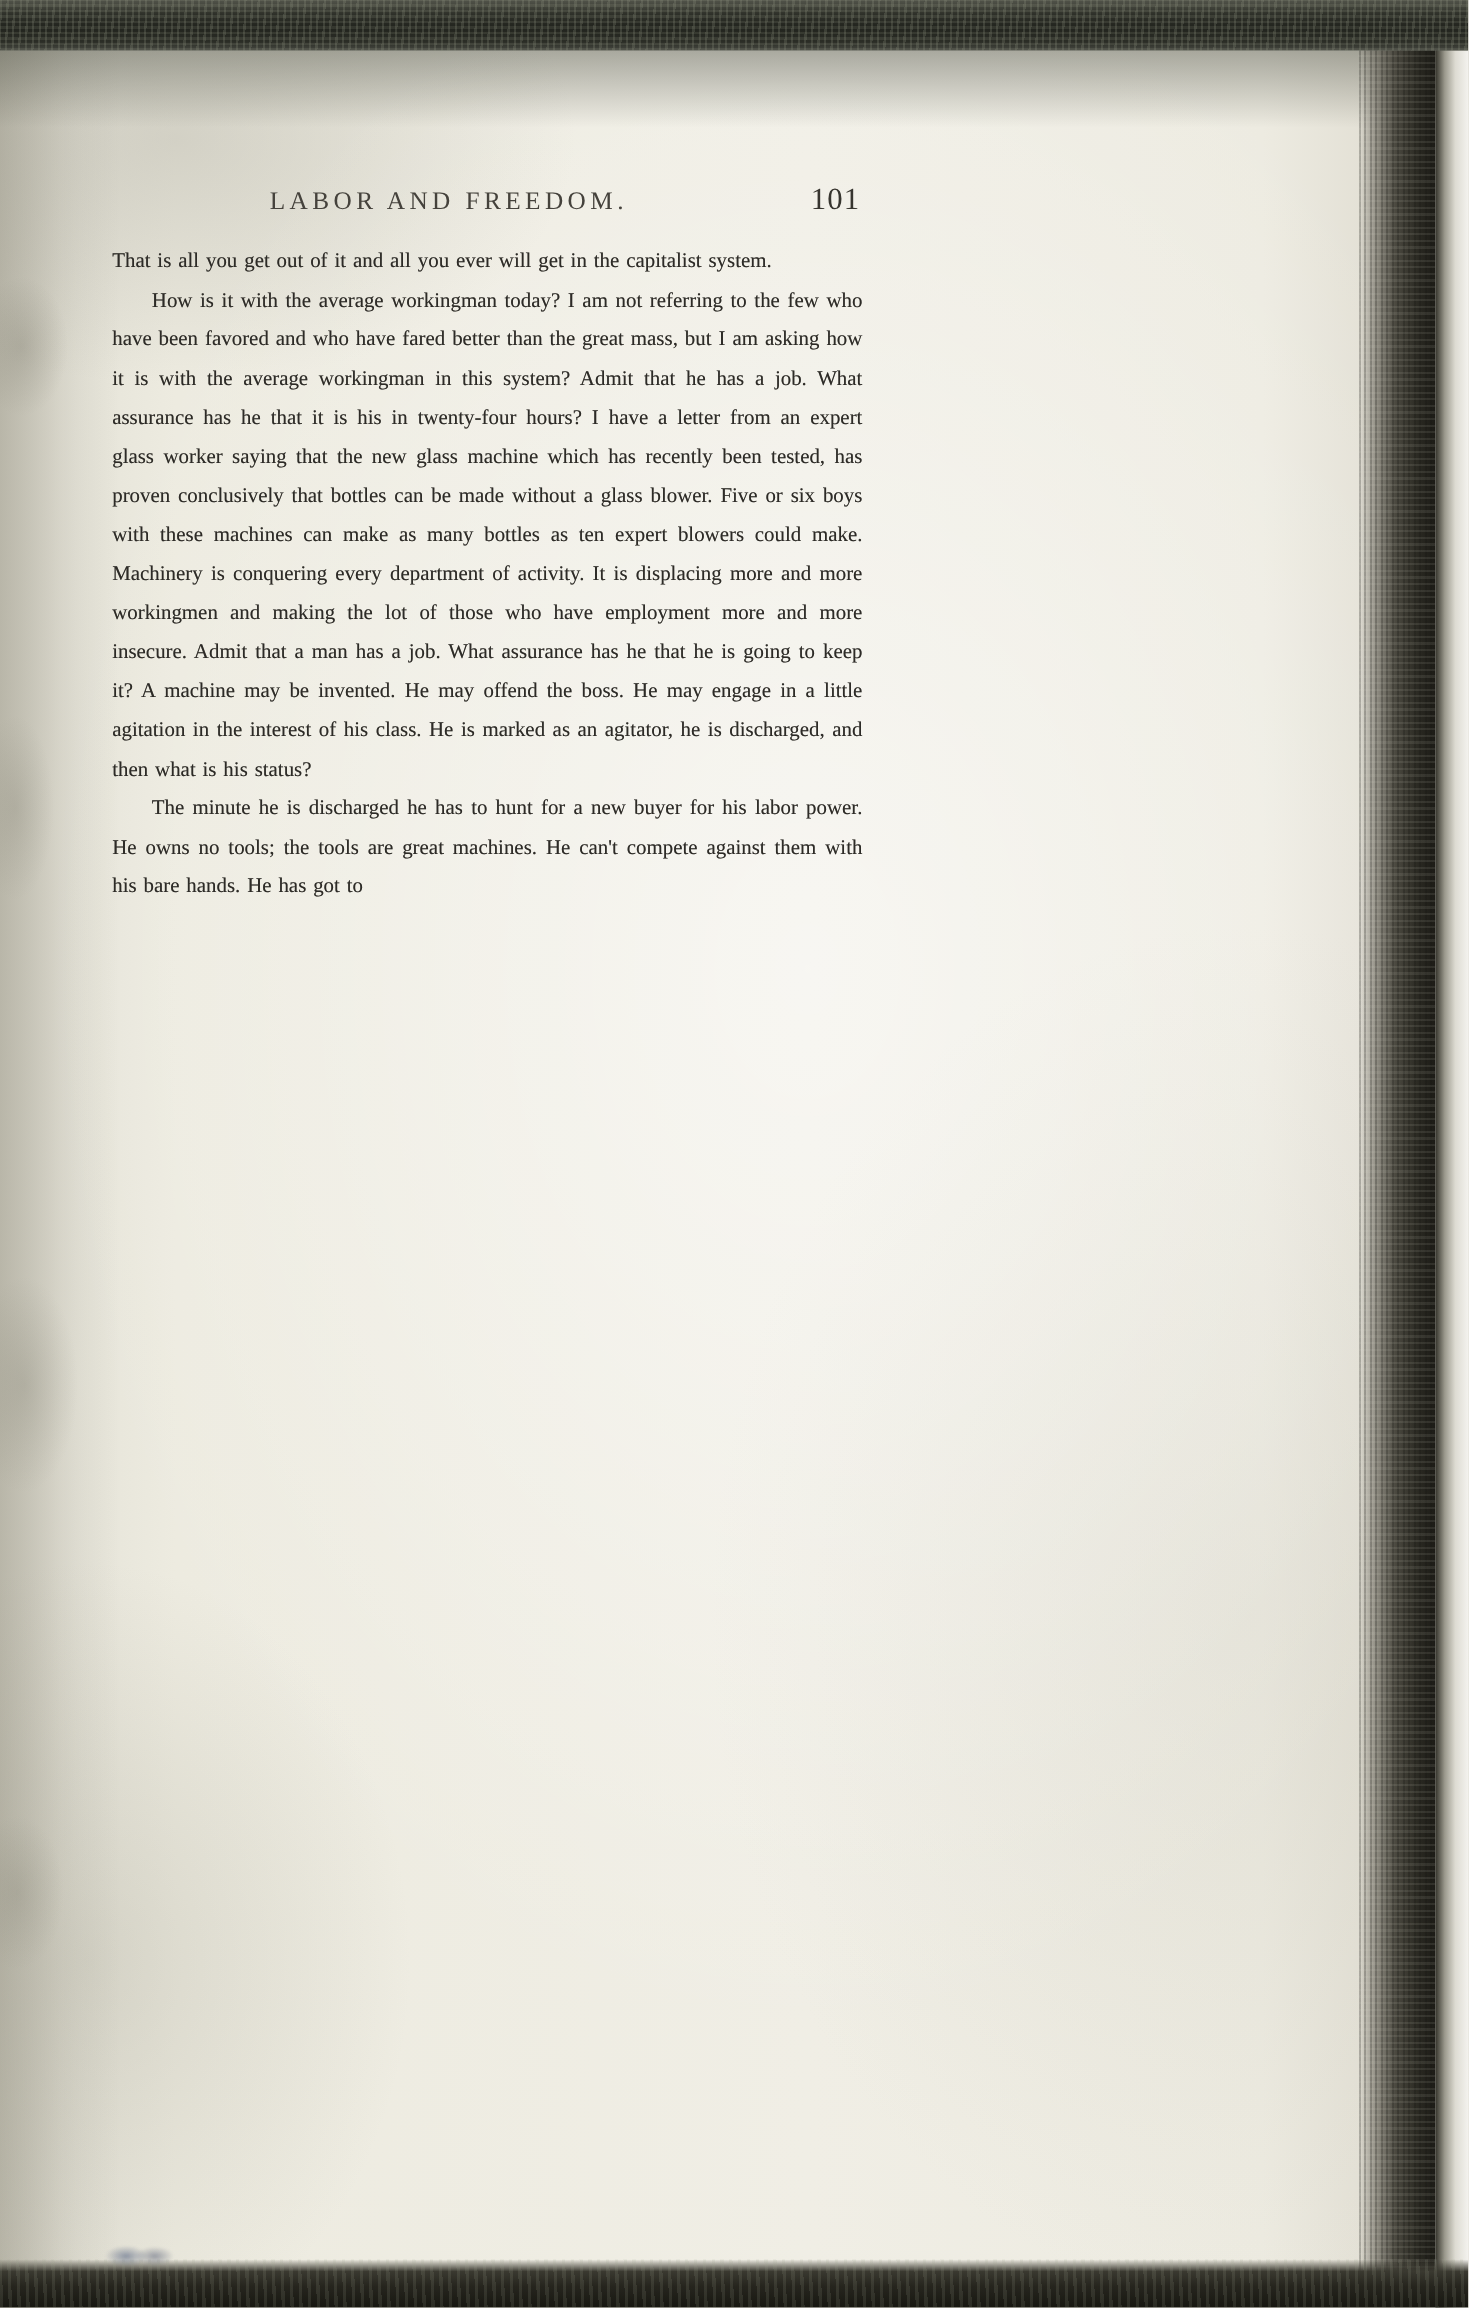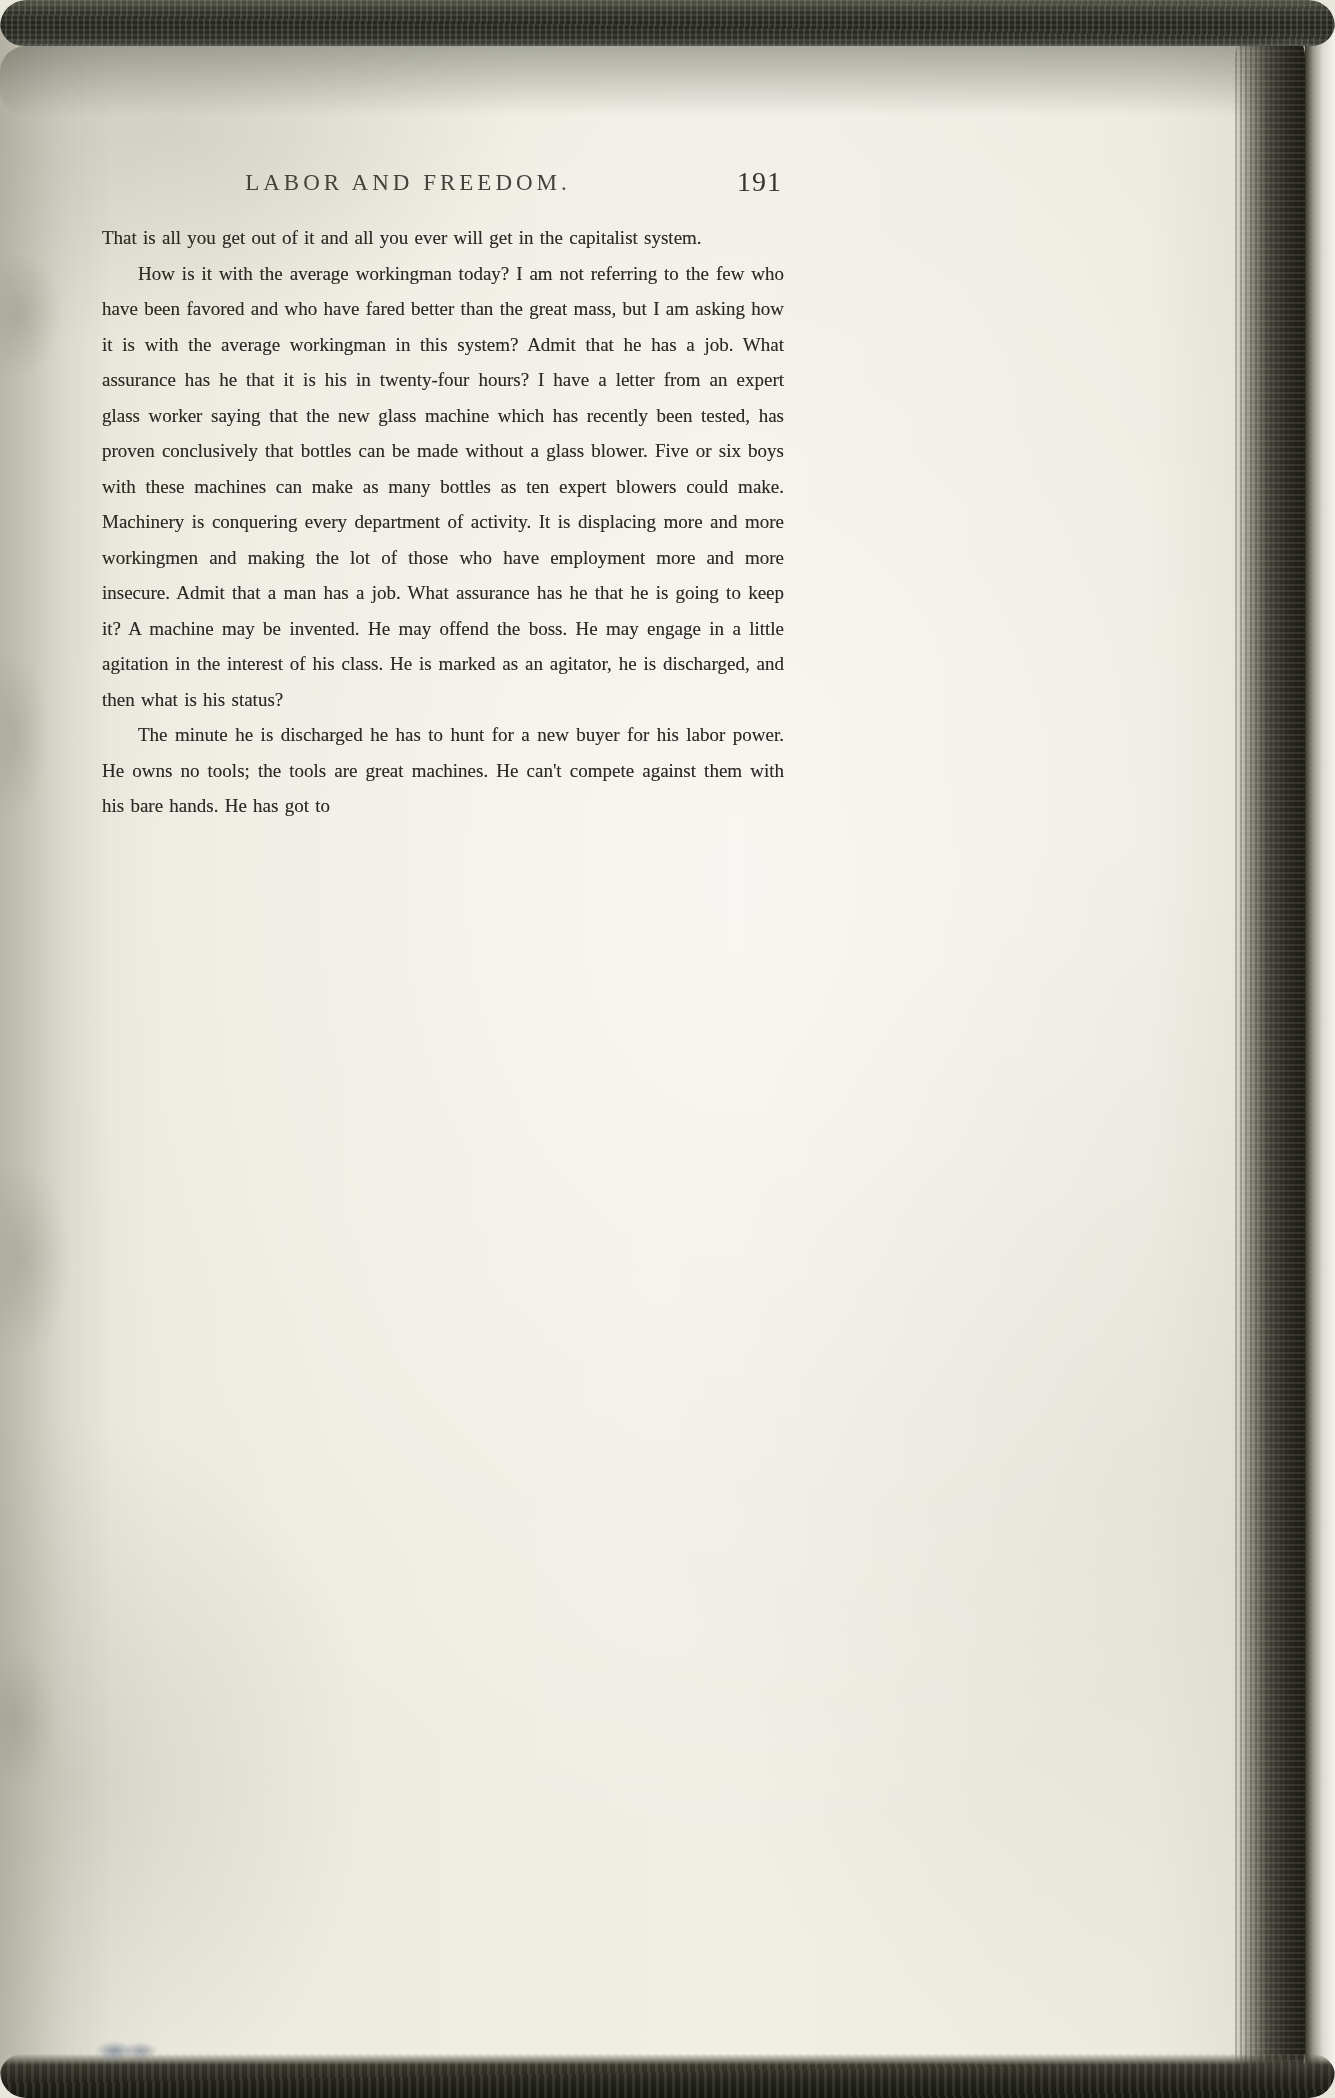--- a/index.html
+++ b/index.html
@@ -1,15 +1,15 @@
 <!DOCTYPE html>
 <html><head>
 <meta charset="utf-8">
 <style>
-  * { margin: 0; padding: 0; box-sizing: border-box; border-radius: 26px; }
+  * { margin: 0; padding: 0; box-sizing: border-box; }
   html, body { width: 1335px; height: 2098px; }
   body {
     font-family: "Liberation Serif", "DejaVu Serif", serif;
     background: #e8e6dd;
     overflow: hidden;
   }
 
   .scan {
     position: relative;
     width: 1335px;
@@ -113,21 +113,21 @@
 <body>
 
 <div class="scan">
 
   <div class="edge-left"></div>
   <div class="shadow-top"></div>
 
   <div class="text-column">
     <div class="header-row">
       <span class="running-title">LABOR AND FREEDOM.</span>
-      <span class="page-number">191</span>
+      <span class="page-number">101</span>
     </div>
 
     <div class="page-body">
       <p class="no-indent">That is all you get out of it and all you ever will get in the capitalist system.</p>
       <p>How is it with the average workingman today? I am not referring to the few who have been favored and who have fared better than the great mass, but I am asking how it is with the average workingman in this system? Admit that he has a job. What assurance has he that it is his in twenty-four hours? I have a letter from an expert glass worker saying that the new glass machine which has recently been tested, has proven conclusively that bottles can be made without a glass blower. Five or six boys with these machines can make as many bottles as ten expert blowers could make. Machinery is conquering every department of activity. It is displacing more and more workingmen and making the lot of those who have employment more and more insecure. Admit that a man has a job. What assurance has he that he is going to keep it? A machine may be invented. He may offend the boss. He may engage in a little agitation in the interest of his class. He is marked as an agitator, he is discharged, and then what is his status?</p>
       <p>The minute he is discharged he has to hunt for a new buyer for his labor power. He owns no tools; the tools are great machines. He can't compete against them with his bare hands. He has got to</p>
     </div>
   </div>
 
   <div class="edge-right"></div>

